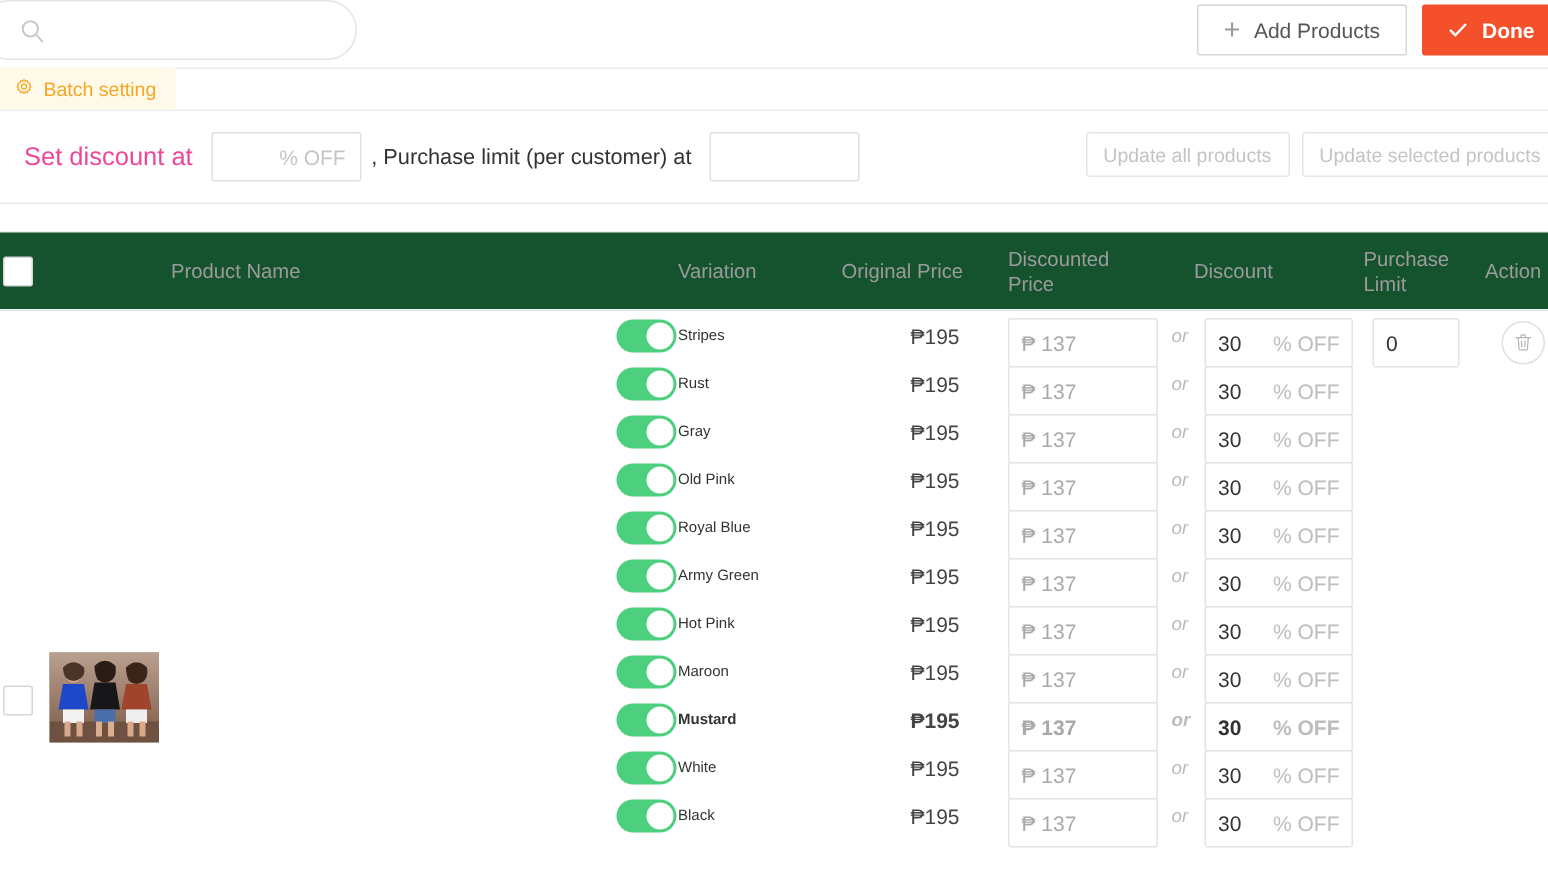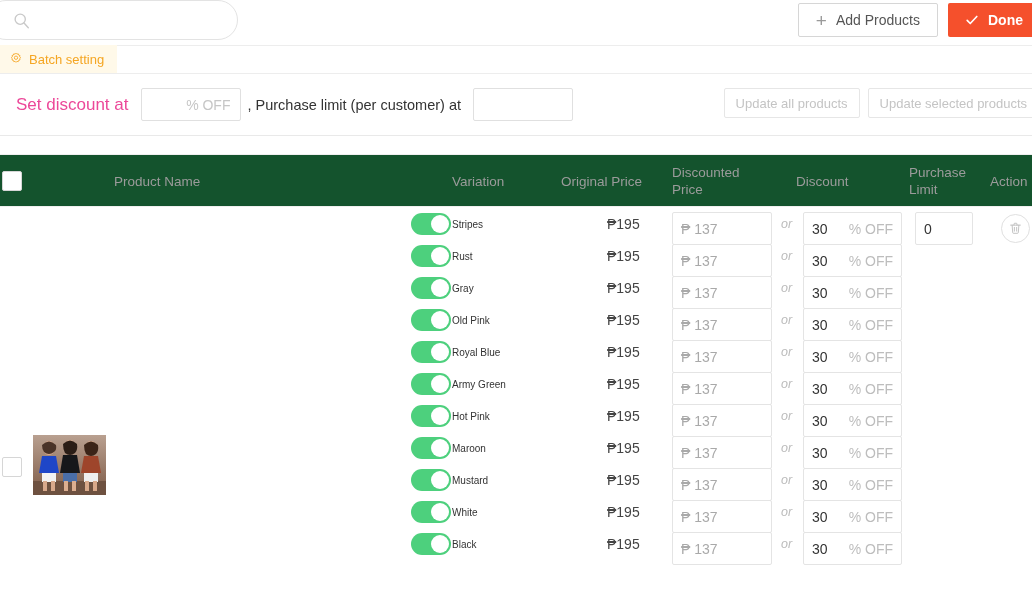--- a/index.html
+++ b/index.html
@@ -471,21 +471,21 @@
         <span class="orig-price">₱195</span>
         <span class="disc-price-box">
           <span>₱ 137</span>
         </span>
         <span class="or-text">or</span>
         <span class="disc-pct-box">
           <span class="disc-pct-val">30</span>
           <span class="disc-pct-suffix">% OFF</span>
         </span>
       </div>
-      <div class="var-row" style="top: 257px;">
+      <div class="var-row" style="top: 257px; font-weight: bold;">
         <span class="toggle"></span>
         <span class="var-name">Mustard</span>
         <span class="orig-price">₱195</span>
         <span class="disc-price-box">
           <span>₱ 137</span>
         </span>
         <span class="or-text">or</span>
         <span class="disc-pct-box">
           <span class="disc-pct-val">30</span>
           <span class="disc-pct-suffix">% OFF</span>

